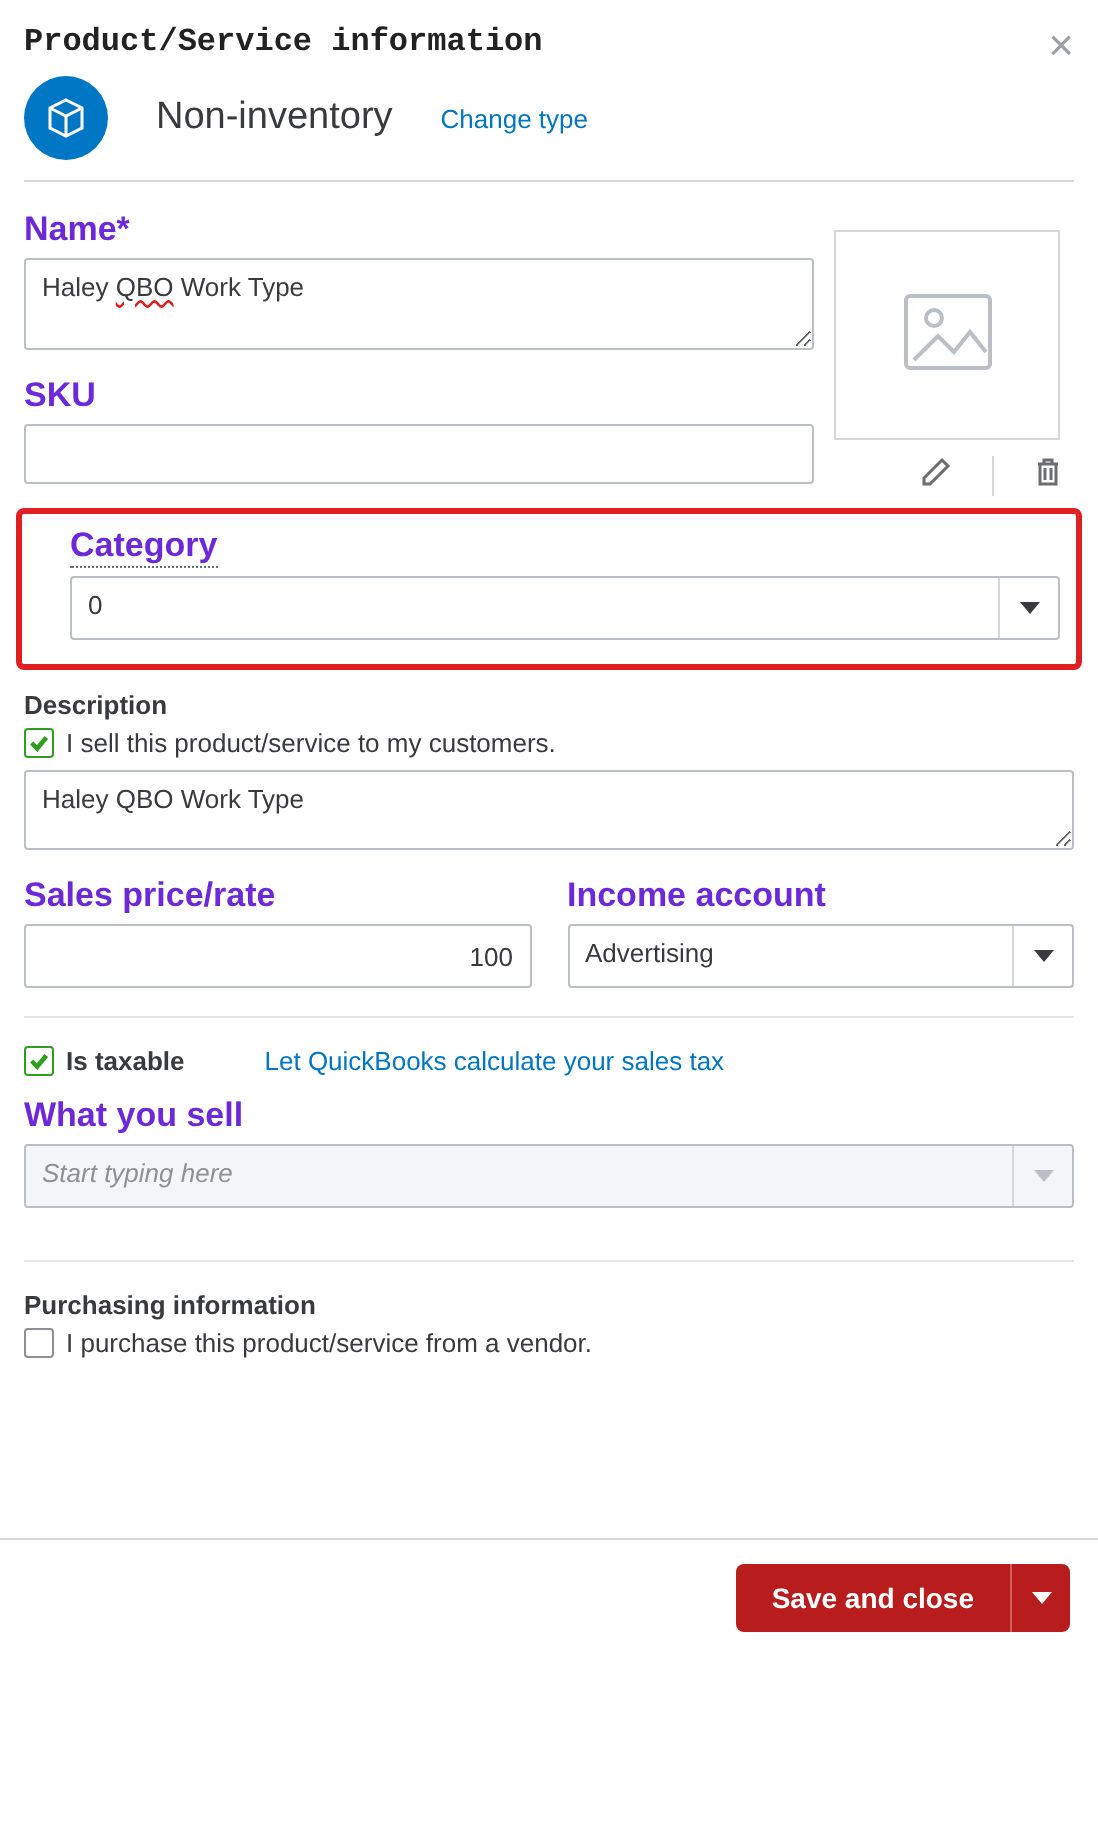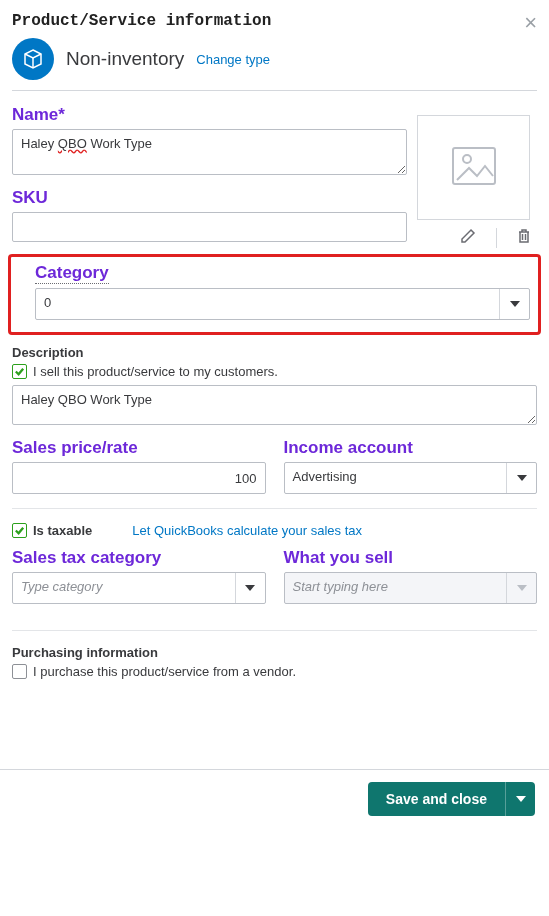--- a/index.html
+++ b/index.html
@@ -26,21 +26,21 @@
   }
   .close-x {
     font-size: 22px;
     color: #9aa0a6;
     line-height: 1;
     cursor: pointer;
   }
   .type-row {
     display: flex;
     align-items: center;
-    gap: 12px;
+    gap: 24px;
     margin-bottom: 10px;
   }
   .type-icon {
     width: 42px; height: 42px;
     border-radius: 50%;
     background: #0077c5;
     display: flex; align-items: center; justify-content: center;
   }
   .type-icon svg { stroke: #fff; stroke-width: 1.5; fill: none; }
   .type-label {
@@ -140,21 +140,21 @@
   .tax-row { display:flex; align-items:center; gap: 40px; margin-top: 4px;}
   .footer {
     border-top: 1px solid #d4d7dc;
     background:#fff;
     padding: 12px 14px;
     display:flex; justify-content:flex-end;
     margin-top: 90px;
   }
   .save-btn {
     display:flex; align-items:stretch;
-    background:#0f766e; color:#fff;
+    background:#b91c1c; color:#fff;
     border-radius:4px; overflow:hidden;
     font-weight:600; font-size:14px;
     cursor:pointer;
   }
   .save-btn .lbl { padding: 9px 18px; }
   .save-btn .split { width:30px; border-left:1px solid rgba(255,255,255,0.3);
     display:flex;align-items:center;justify-content:center; }
   .save-btn .split svg { fill:#fff; }
   .section-head { font-weight:700; margin-bottom:4px; }
   .sp-top { margin-top: 10px; }
@@ -273,31 +273,20 @@
             <path d="M2 6 L5 9 L10 3"></path>
           </svg>
       </div>
       <div style="font-weight:700">Is taxable</div>
     </div>
     <div class="link">Let QuickBooks calculate your sales tax</div>
   </div>
 
   <div class="two-col sp-top">
     <div>
-      <div class="label">Sales tax category</div>
-      <div class="select">
-        <div class="sel-val placeholder">Type category</div>
-        <div class="caret">
-          <svg width="10" height="6" viewBox="0 0 10 6">
-              <path d="M0 0 L5 6 L10 0 Z"></path>
-            </svg>
-        </div>
-      </div>
-    </div>
-    <div>
       <div class="label">What you sell</div>
       <div class="select disabled">
         <div class="sel-val placeholder">Start typing here</div>
         <div class="caret">
           <svg width="10" height="6" viewBox="0 0 10 6">
               <path d="M0 0 L5 6 L10 0 Z"></path>
             </svg>
         </div>
       </div>
     </div>

